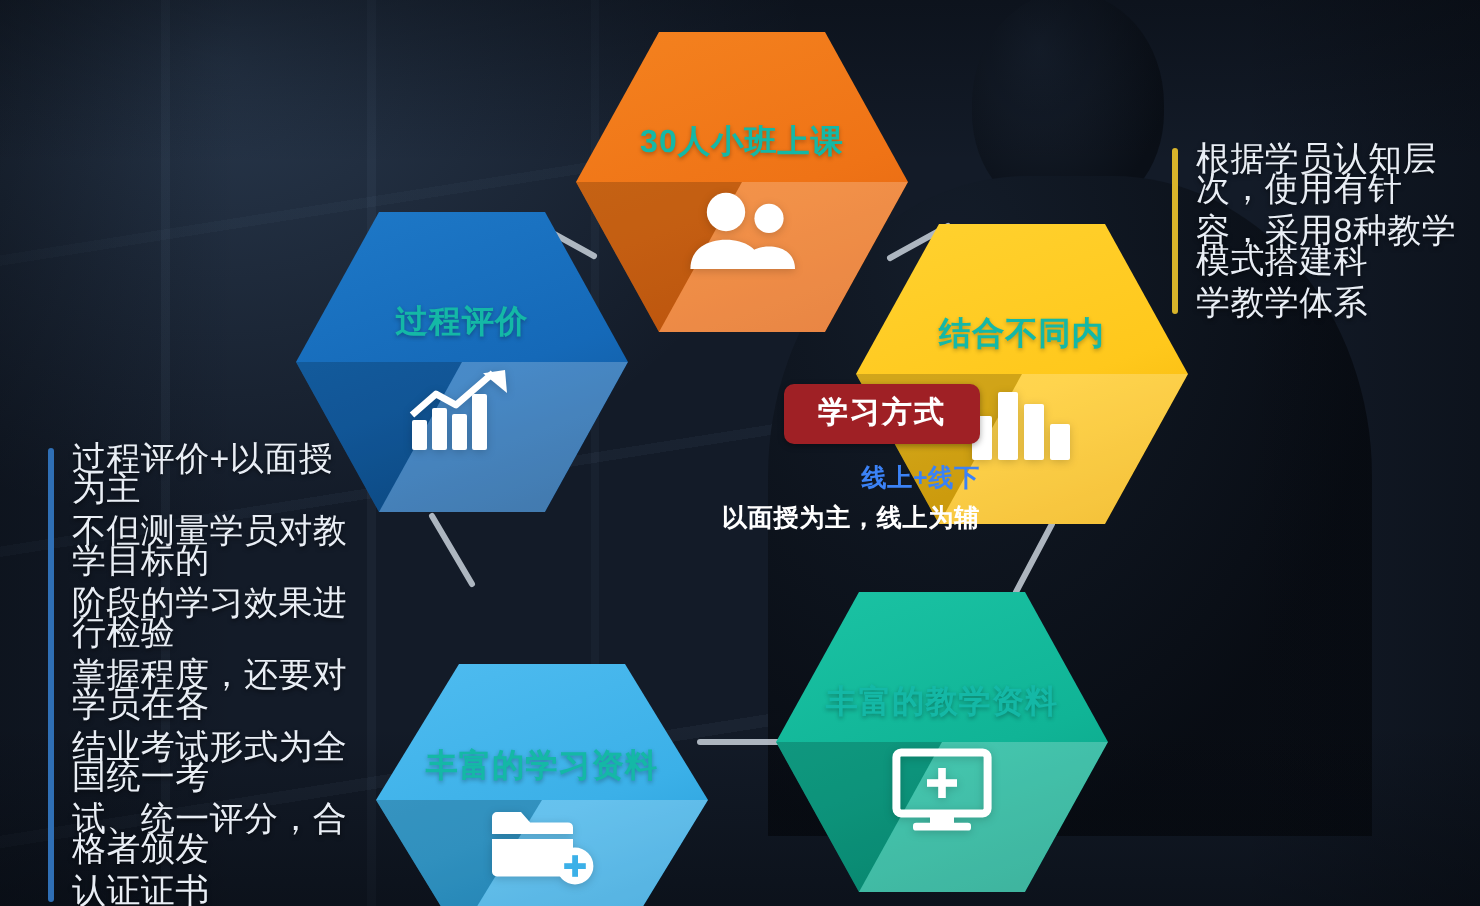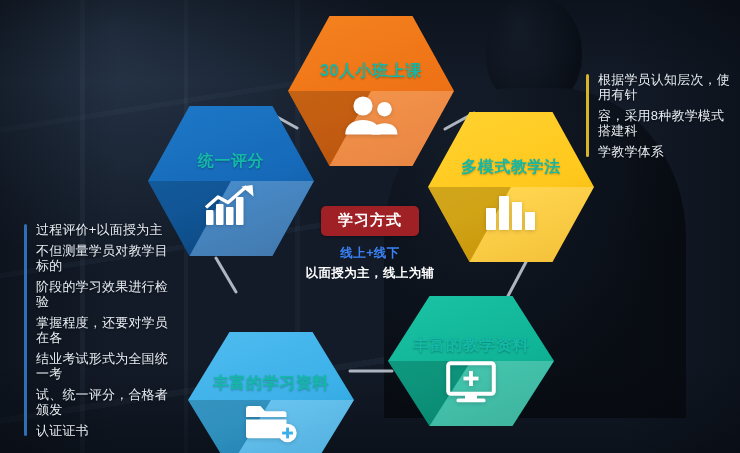--- a/index.html
+++ b/index.html
@@ -87,38 +87,38 @@
     position:absolute;left:50%;top:66%;transform:translate(-50%,-50%);
     z-index:4;filter:drop-shadow(0 1px 2px rgba(0,0,0,.18));
   }
   .hex .hicon svg{display:block;}
 
   
   #hex-top   {left:288px;top:16px;  width:166px;height:150px;}
   #hex-left  {left:148px;top:106px; width:166px;height:150px;}
   #hex-right {left:428px;top:112px; width:166px;height:150px;}
   #hex-bl    {left:188px;top:296px; width:166px;height:136px;margin-top:36px;}
-  #hex-br    {left:388px;top:296px; width:166px;height:130px;}
-
-  
-  .center{position:absolute;left:50%;top:206px;transform:translateX(-50%);width:240px;text-align:center;z-index:6;}
+  #hex-br    {left:388px;top:296px; width:166px;height:150px;}
+
+  
+  .center{position:absolute;left:50%;top:192px;transform:translateX(-50%);width:240px;text-align:right;z-index:6;}
   .badge{
     display:inline-block;padding:5px 17px 6px;border-radius:5px;
     background:#9f2025;color:#fff;font-weight:bold;font-size:15px;letter-spacing:1px;
     box-shadow:0 1px 3px rgba(0,0,0,.35);
   }
   .center .l1{margin-top:9px;color:#3b82f6;font-weight:bold;font-size:12.5px;letter-spacing:.4px;}
   .center .l2{margin-top:3px;color:#fff;font-weight:bold;font-size:12.5px;letter-spacing:.4px;font-family:Liberation Mono, monospace;}
 
   
   .note{position:absolute;z-index:5;}
   .note .bar{position:absolute;left:0;top:2px;bottom:2px;width:3px;border-radius:2px;}
   .note .body{padding-left:12px;}
   .note p{
-    margin:0 0 6px 0;color:#e9eef5;font-size:13px;line-height:15px;letter-spacing:.2px;
+    margin:0 0 6px 0;color:#e9eef5;font-size:17px;line-height:15px;letter-spacing:.2px;
     text-shadow:0 1px 2px rgba(0,0,0,.55);
   }
   .note p:last-child{margin-bottom:0;}
   #note-left{left:24px;top:222px;width:152px;}
   #note-left .bar{background:#2f6fb5;}
   #note-right{left:586px;top:72px;width:150px;}
   #note-right .bar{background:#d8b42a;}
 </style>
 </head>
 <body>
@@ -158,38 +158,38 @@
         <circle cx="42.5" cy="14.2" r="7.3"></circle>
         <path d="M29.5 39.5c0-7.6 5.9-11.3 13-11.3s13 3.7 13 11.3z"></path>
       </svg>
     </div>
   </div>
 
   <div class="hex" id="hex-left">
     <div class="face" style="background:linear-gradient(160deg,#1E79C8 0%,#1569B8 55%,#0D5293 100%);"></div>
     <div class="shade"></div>
     <div class="light"></div>
-    <div class="htitle">统一评分</div>
+    <div class="htitle">过程评价</div>
     <div class="hicon">
       <svg width="54" height="42" viewBox="0 0 54 42" fill="#ffffff">
         <rect x="2" y="26" width="7.5" height="15" rx="1"></rect>
         <rect x="12" y="20" width="7.5" height="21" rx="1"></rect>
         <rect x="22" y="23" width="7.5" height="18" rx="1"></rect>
         <rect x="32" y="13" width="7.5" height="28" rx="1"></rect>
         <path d="M2 23.5 L14 13 L24 18.5 L42.5 2.5" stroke="#ffffff" stroke-width="3.4" fill="none" stroke-linejoin="round"></path>
         <path d="M48.5 1 L49.5 12.5 L37.5 2.6 Z"></path>
       </svg>
     </div>
   </div>
 
   <div class="hex" id="hex-right">
     <div class="face" style="background:linear-gradient(160deg,#FFD230 0%,#FFC81C 55%,#F0AE00 100%);"></div>
     <div class="shade"></div>
     <div class="light"></div>
-    <div class="htitle">多模式教学法</div>
+    <div class="htitle">结合不同内</div>
     <div class="hicon">
       <svg width="52" height="40" viewBox="0 0 52 40" fill="#ffffff">
         <rect x="1" y="17" width="10" height="22" rx="1"></rect>
         <rect x="14" y="5" width="10" height="34" rx="1"></rect>
         <rect x="27" y="11" width="10" height="28" rx="1"></rect>
         <rect x="40" y="21" width="10" height="18" rx="1"></rect>
       </svg>
     </div>
   </div>
 

